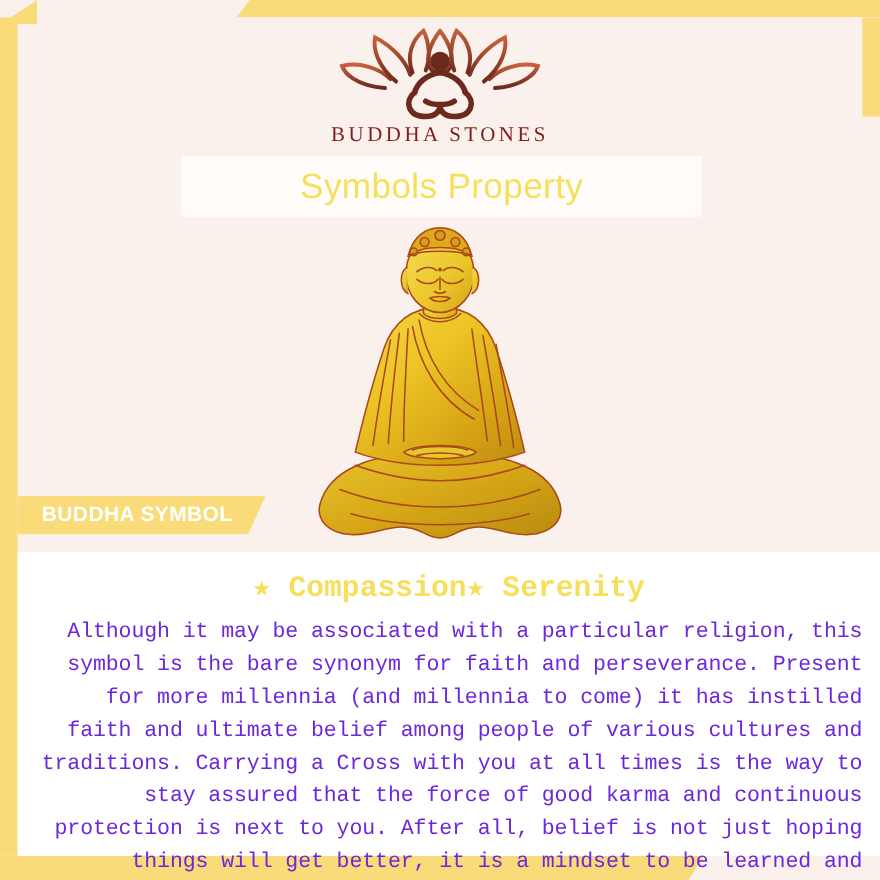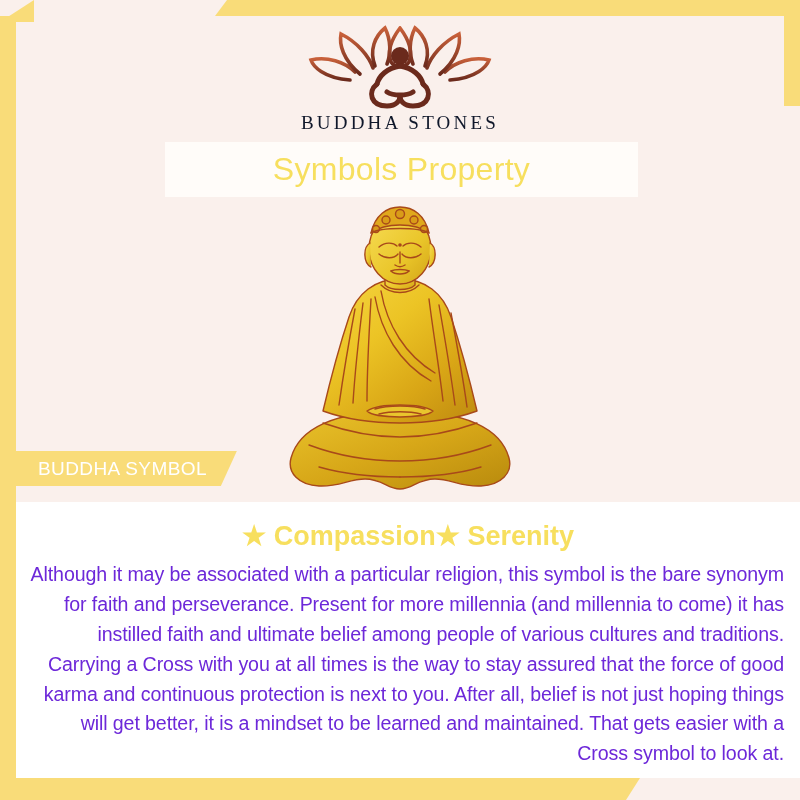--- a/index.html
+++ b/index.html
@@ -56,21 +56,21 @@
     display: flex;
     flex-direction: column;
     align-items: center;
     gap: 2px;
   }
   .logo-mark { width: 190px; height: 88px; display: block; }
   .logo-text {
     font-family: "Liberation Serif", serif;
     font-size: 19px;
     letter-spacing: 3.2px;
-    color: #0f172a;
+    color: #7f1d1d;
     font-weight: 400;
   }
 
   
   .title-banner {
     position: absolute;
     top: 142px; left: 165px;
     width: 473px; height: 55px;
     background: #fffcf9;
     display: flex;
@@ -105,29 +105,31 @@
     background: #f9dc79;
     display: flex;
     align-items: center;
     clip-path: polygon(0 0, 100% 0, calc(100% - 16px) 100%, 0 100%);
   }
   .tag-text {
     color: #ffffff;
     font-size: 19px;
     letter-spacing: 0.4px;
     white-space: nowrap;
+    font-weight: bold;
   }
 
   
   .panel {
     position: absolute;
     left: 16px; top: 502px;
     width: 784px; height: 276px;
     background: #ffffff;
     padding: 10px 0 12px 0;
+    font-family: Liberation Mono, monospace;
   }
   .subhead {
     text-align: center;
     font-size: 27px;
     font-weight: bold;
     color: #f7df5e;
     line-height: 1.2;
     padding: 8px 0 4px 0;
     white-space: nowrap;
   }

